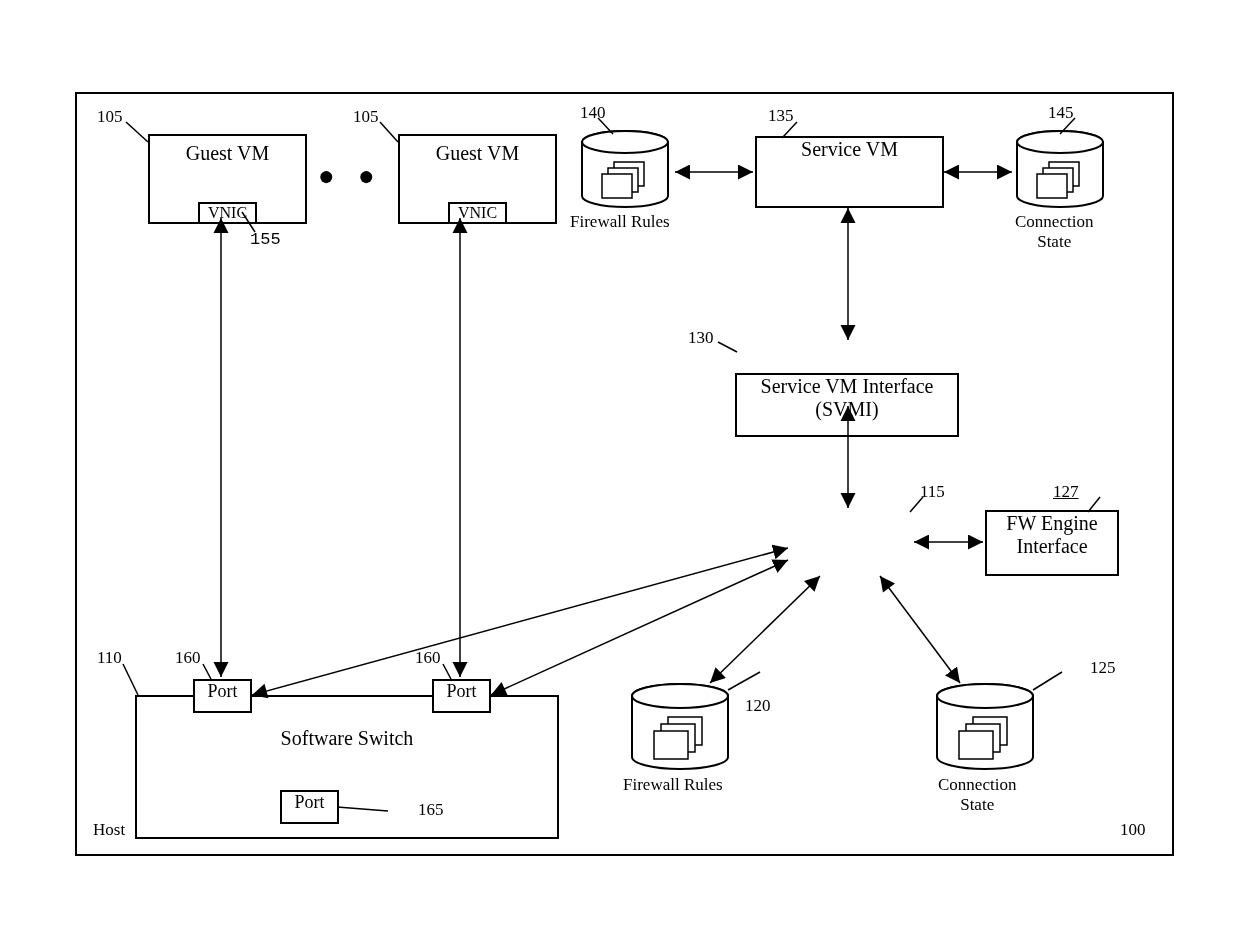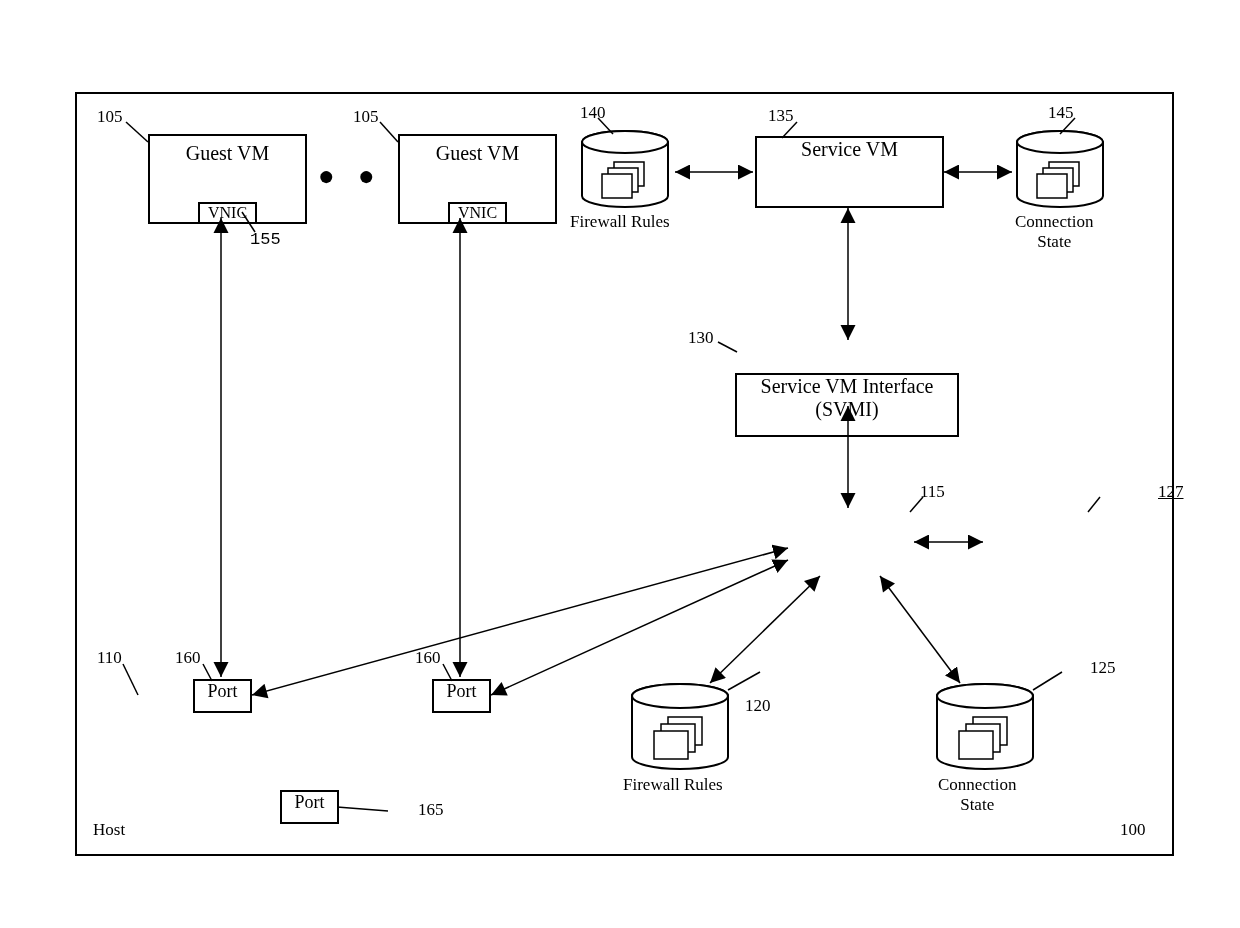--- a/index.html
+++ b/index.html
@@ -125,21 +125,25 @@
   <div class="label" style="left:1048px; top:103px;" data-name="connection-state-top-ref">145</div>
 
   <div class="box" style="left:735px; top:342px; width:220px; height:60px; white-space:pre;margin-top:31px;" data-name="svmi-box">
     <div data-name="svmi-label">Service VM Interface
 (SVMI)</div>
   </div>
   <div class="label" style="left:688px; top:328px;" data-name="svmi-ref">130</div>
 
   <div class="label" style="left:920px; top:482px;" data-name="firewall-engine-ref">115</div>
 
-  <div class="label" style="left:1158px; top:482px;text-decoration:underline;" data-name="fw-engine-interface-ref">127</div>
+  <div class="box" style="left:985px; top:510px; width:130px; height:62px; white-space:pre;" data-name="fw-engine-interface-box">
+    <div data-name="fw-engine-interface-label">FW Engine
+Interface</div>
+  </div>
+  <div class="label" style="left:1053px; top:482px;text-decoration:underline;" data-name="fw-engine-interface-ref">127</div>
 
   <div class="cylinder" style="left:630px; top:683px;" data-name="firewall-rules-bottom-cylinder">
     <svg width="100" height="90">
       <ellipse cx="50" cy="13" rx="48" ry="12" fill="#fff" stroke="#000" stroke-width="2"></ellipse>
       <path d="M2 13 L2 74 A48 12 0 0 0 98 74 L98 13" fill="#fff" stroke="#000" stroke-width="2"></path>
       <ellipse cx="50" cy="13" rx="48" ry="12" fill="#fff" stroke="#000" stroke-width="2"></ellipse>
     </svg>
   </div>
   <div class="docs-icon" style="left:652px; top:715px;" data-name="docs-icon-3">
     <svg width="55" height="45">
@@ -162,20 +166,23 @@
     <svg width="55" height="45">
       <rect x="16" y="2" width="34" height="28" fill="#fff" stroke="#000" stroke-width="1.5"></rect>
       <rect x="9" y="9" width="34" height="28" fill="#fff" stroke="#000" stroke-width="1.5"></rect>
       <rect x="2" y="16" width="34" height="28" fill="#fff" stroke="#000" stroke-width="1.5"></rect>
     </svg>
   </div>
   <div class="label" style="left:938px; top:775px; white-space:pre; text-align:center;" data-name="connection-state-bottom-label">Connection
 State</div>
   <div class="label" style="left:1050px; top:658px;margin-left:40px;" data-name="connection-state-bottom-ref">125</div>
 
+  <div class="box" style="left:135px; top:695px; width:420px; height:110px; justify-content:flex-start; padding-top:30px;" data-name="software-switch-box">
+    <div data-name="software-switch-label">Software Switch</div>
+  </div>
   <div class="label" style="left:97px; top:648px;" data-name="software-switch-ref">110</div>
 
   <div class="box" style="left:193px; top:679px; width:55px; height:30px; font-size:18px;" data-name="port-1-box">
     <div data-name="port-1-label">Port</div>
   </div>
   <div class="label" style="left:175px; top:648px;" data-name="port-1-ref">160</div>
 
   <div class="box" style="left:432px; top:679px; width:55px; height:30px; font-size:18px;" data-name="port-2-box">
     <div data-name="port-2-label">Port</div>
   </div>

